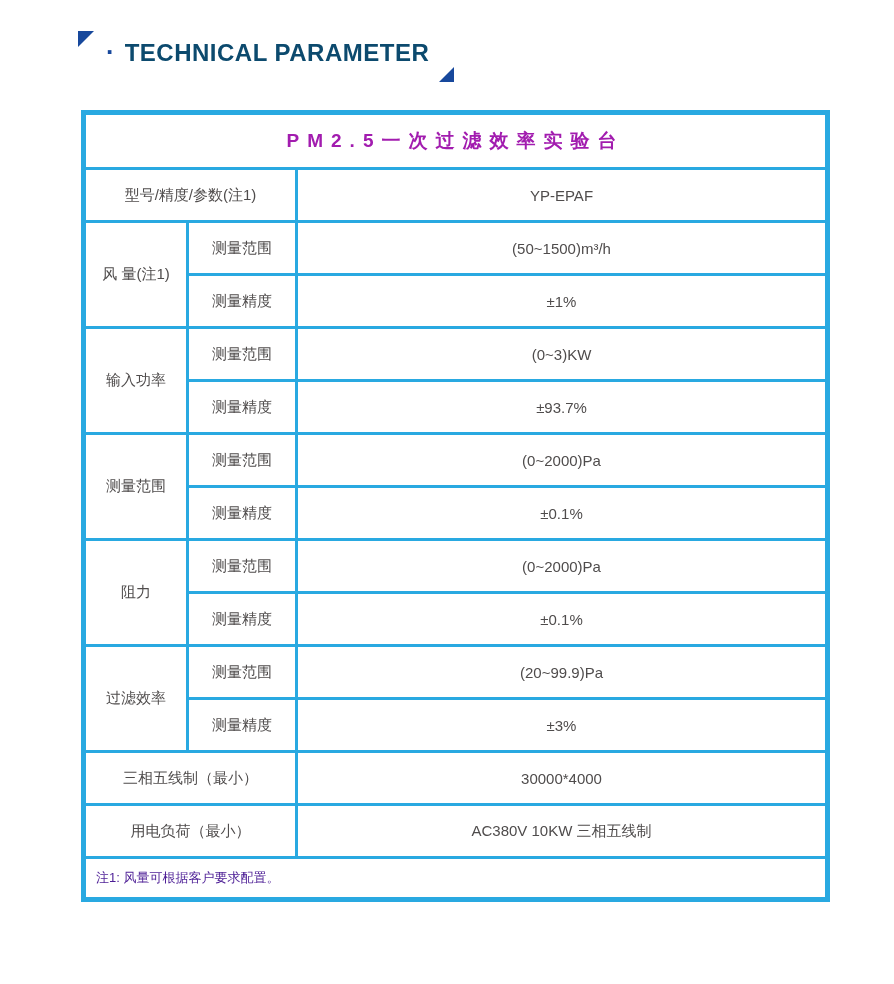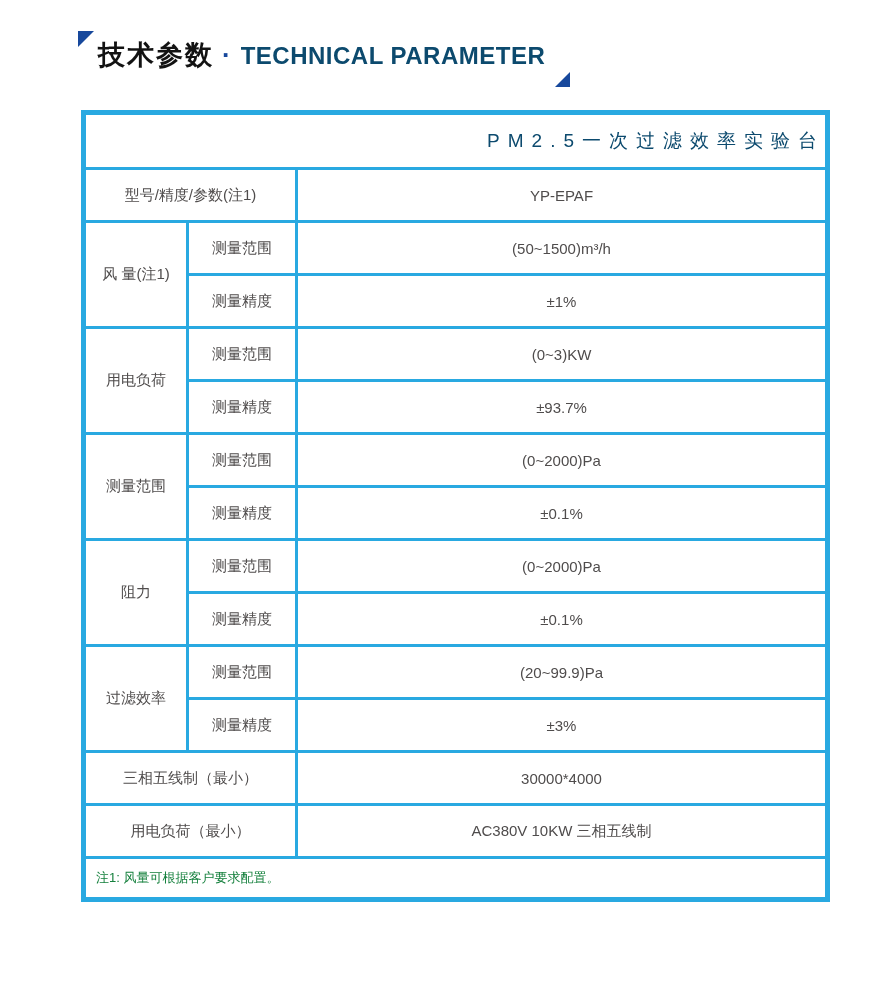--- a/index.html
+++ b/index.html
@@ -74,41 +74,39 @@
     text-align: center;
     vertical-align: middle;
     color: #4f4c4c;
     font-size: 15px;
     height: 53px;
     overflow: hidden;
   }
   tr.title-row td {
     height: 56px;
     font-size: 19px;
-    font-weight: normal;
-    color: #0c4a6e;
+    font-weight: bold;
+    color: #a21caf;
     letter-spacing: 8px;
-    text-align: right;
   }
   td.group-cell { font-size: 15px; }
   tr.note-row td {
     height: 42px;
     text-align: left;
     padding-left: 10px;
     font-size: 13px;
-    color: #15803d;
+    color: #4c1d95;
   }
 </style>
 </head>
 <body>
 
 <div class="header">
   <span class="tri tri-tl"></span>
   <div class="title-wrap">
-    <span class="title-cn">技术参数</span>
     <span class="title-dot">·</span>
     <span class="title-en">TECHNICAL PARAMETER</span>
   </div>
   <span class="tri tri-br"></span>
 </div>
 
 <div class="table-wrap">
   <table class="params">
     <colgroup>
       <col style="width:104px">
@@ -130,21 +128,21 @@
       <td rowspan="2" class="group-cell">风 量(注1)</td>
       <td>测量范围</td>
       <td>(50~1500)m³/h</td>
     </tr>
     <tr>
       <td>测量精度</td>
       <td>±1%</td>
     </tr>
 
     <tr>
-      <td rowspan="2" class="group-cell">用电负荷</td>
+      <td rowspan="2" class="group-cell">输入功率</td>
       <td>测量范围</td>
       <td>(0~3)KW</td>
     </tr>
     <tr>
       <td>测量精度</td>
       <td>±93.7%</td>
     </tr>
 
     <tr>
       <td rowspan="2" class="group-cell">测量范围</td>

